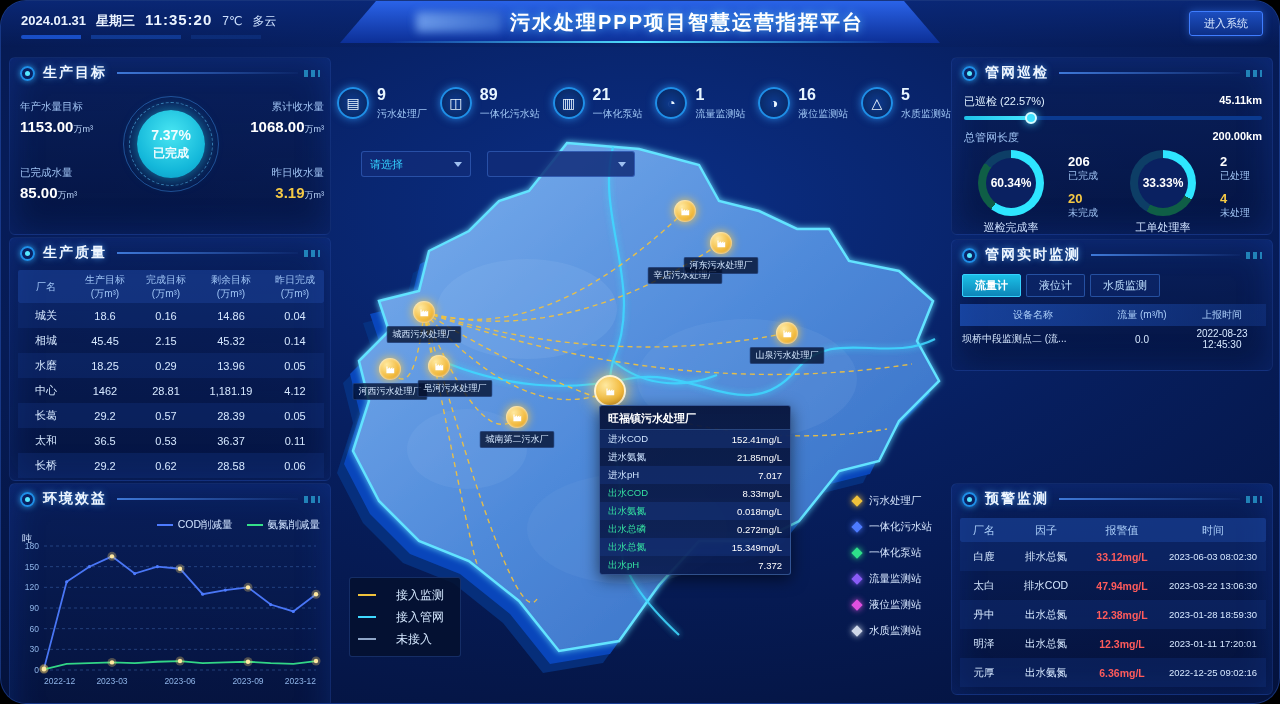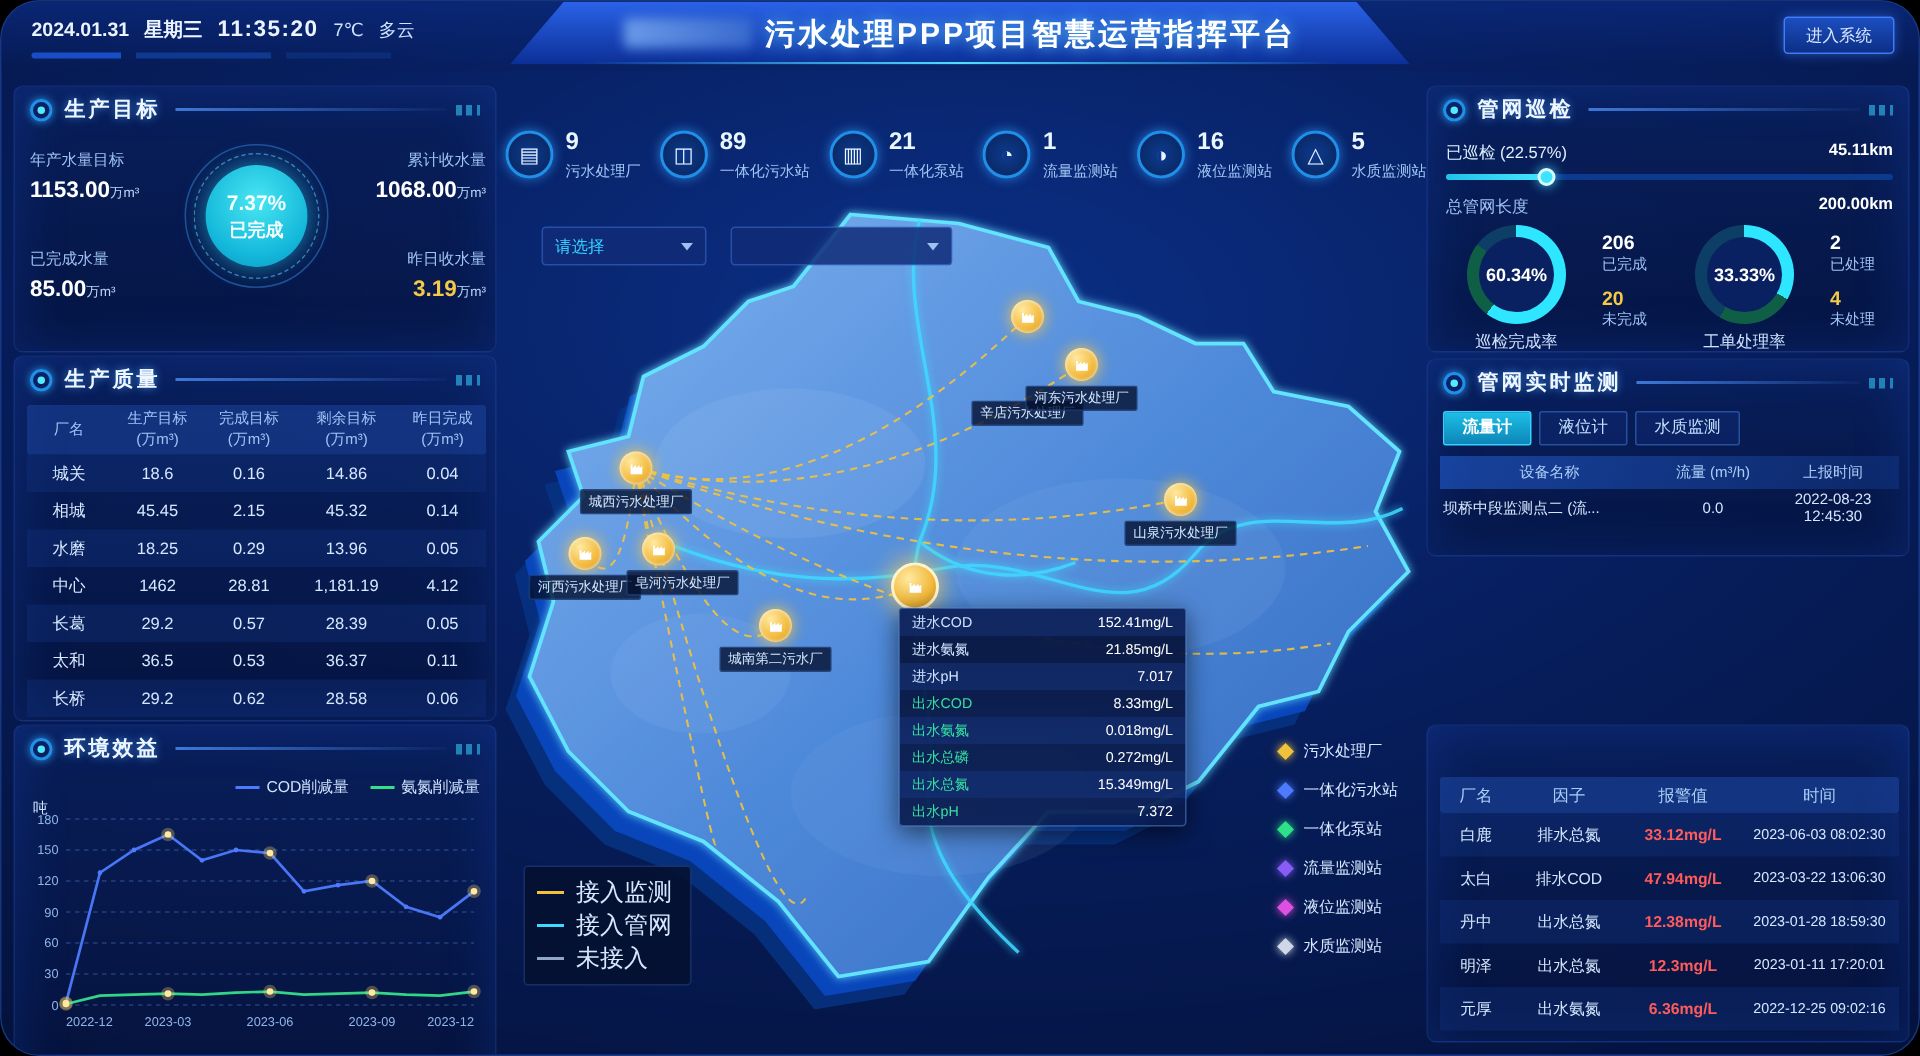--- a/index.html
+++ b/index.html
@@ -96,21 +96,21 @@
     border:1px solid rgba(110,170,255,.4);box-shadow:0 4px 16px rgba(0,0,0,.55);border-radius:3px;}
   .popup-title{height:24px;line-height:24px;padding:0 8px;font-size:11px;font-weight:bold;color:#fff;
     border-bottom:1px solid rgba(110,170,255,.3);}
   .pr{display:flex;justify-content:space-between;align-items:center;height:18px;padding:0 8px;font-size:9.5px;}
   .pr:nth-child(odd){background:rgba(24,56,130,.45);}
   .pr .pl{color:#cfe4ff;} .pr.out .pl{color:#35e0a1;}
   .pr .pv{color:#fff;}
   
   .legend-small{position:absolute;left:348px;top:576px;width:112px;z-index:5;background:rgba(5,16,46,.85);
     border:1px solid rgba(70,130,255,.25);border-radius:3px;padding:6px 8px;}
-  .ls-item{display:flex;align-items:center;gap:8px;height:22px;font-size:16px;color:#d5e8ff;}
+  .ls-item{display:flex;align-items:center;gap:20px;height:22px;font-size:12px;color:#d5e8ff;}
   .ls-sym{width:18px;height:0;border-top:2px solid;}
   
   .legend-right{position:absolute;left:852px;top:487px;width:104px;z-index:5;}
   .lr-item{display:flex;align-items:center;gap:8px;height:26px;font-size:10.5px;color:#d7e7ff;}
   .lr-dot{width:8px;height:8px;transform:rotate(45deg);box-shadow:0 0 6px currentColor;}
   
   #p-inspect{left:950px;top:56px;height:178px;}
   .ins-row{position:absolute;left:12px;width:298px;display:flex;justify-content:space-between;font-size:11px;}
   #ins-row1{top:36px;color:#dff0ff;}
   #ins-row2{top:72px;color:#9fc2f2;}
@@ -503,20 +503,21 @@
   <div class="map-select" id="sel1">
     <span>请选择</span>
     <span class="caret"></span>
   </div>
   <div class="map-select" id="sel2">
     <span></span>
     <span class="caret"></span>
   </div>
 
   <div class="popup">
+    <div class="popup-title">旺福镇污水处理厂</div>
     <div id="popup-rows">
         <div class="pr in">
           <span class="pl">进水COD</span>
           <span class="pv">152.41mg/L</span>
         </div>
         <div class="pr in">
           <span class="pl">进水氨氮</span>
           <span class="pv">21.85mg/L</span>
         </div>
         <div class="pr in">
@@ -659,20 +660,26 @@
           <div class="rt-row">
             <div class="cell-name">坝桥中段监测点二 (流...</div>
             <div>0.0</div>
             <div>2022-08-23 12:45:30</div>
           </div>
         </div>
     </div>
   </div>
 
   <div class="panel" id="p-alarm">
+    <div class="phead">
+      <span class="ph-icon"></span>
+      <span class="ph-title">预警监测</span>
+      <span class="ph-line"></span>
+      <span class="ph-more"></span>
+    </div>
     <div class="al-table">
       <div class="al-row al-head" id="al-head">
           <div>厂名</div>
           <div>因子</div>
           <div>报警值</div>
           <div>时间</div>
         </div>
       <div class="al-body" id="al-body">
           <div class="al-row">
             <div>白鹿</div>

